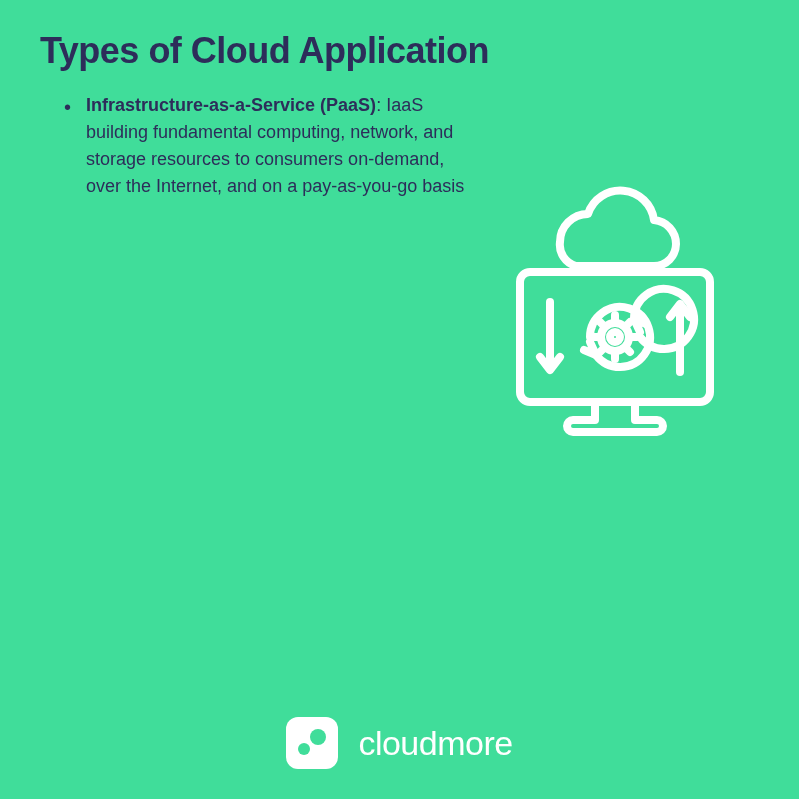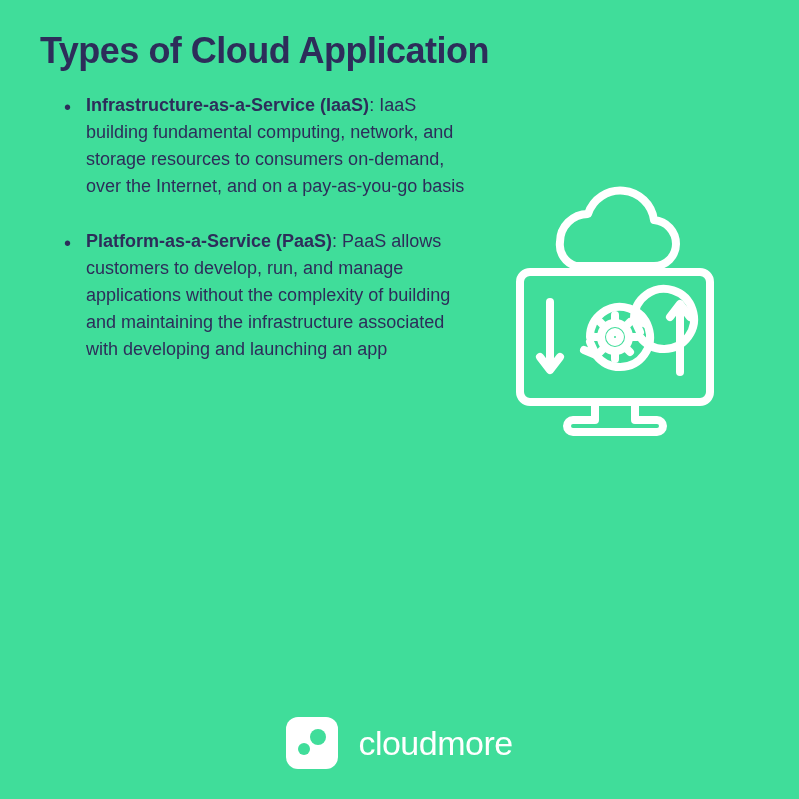--- a/index.html
+++ b/index.html
@@ -104,24 +104,21 @@
   </style>
 </head>
 <body>
 
 <h1 class="page-title">Types of Cloud Application</h1>
 
 <div class="content">
   <div class="list-col">
     <ul class="types">
       <li>
-        <span class="term">Infrastructure-as-a-Service (IaaS)</span><span>: IaaS building fundamental computing, network, and storage resources to consumers on-demand, over the Internet, and on a pay-as-you-go basis</span>
-      </li>
-      <li>
-        <span class="term">Platform-as-a-Service (PaaS)</span><span>: PaaS allows customers to develop, run, and manage applications without the complexity of building and maintaining the infrastructure associated with developing and launching an app</span>
+        <span class="term">Infrastructure-as-a-Service (PaaS)</span><span>: IaaS building fundamental computing, network, and storage resources to consumers on-demand, over the Internet, and on a pay-as-you-go basis</span>
       </li>
     </ul>
   </div>
 
   <div class="icon-col">
     <span>
       <svg width="230" height="260" viewBox="0 0 230 260" fill="none" stroke="#ffffff" stroke-width="8" stroke-linecap="round" stroke-linejoin="round">
 
         <path d="M60 60 a28 28 0 0 1 28-28 a34 34 0 0 1 66 6 a24 24 0 0 1 22 24 a22 22 0 0 1 -22 22 h-78 a22 22 0 0 1 -16-24 z"></path>
 

